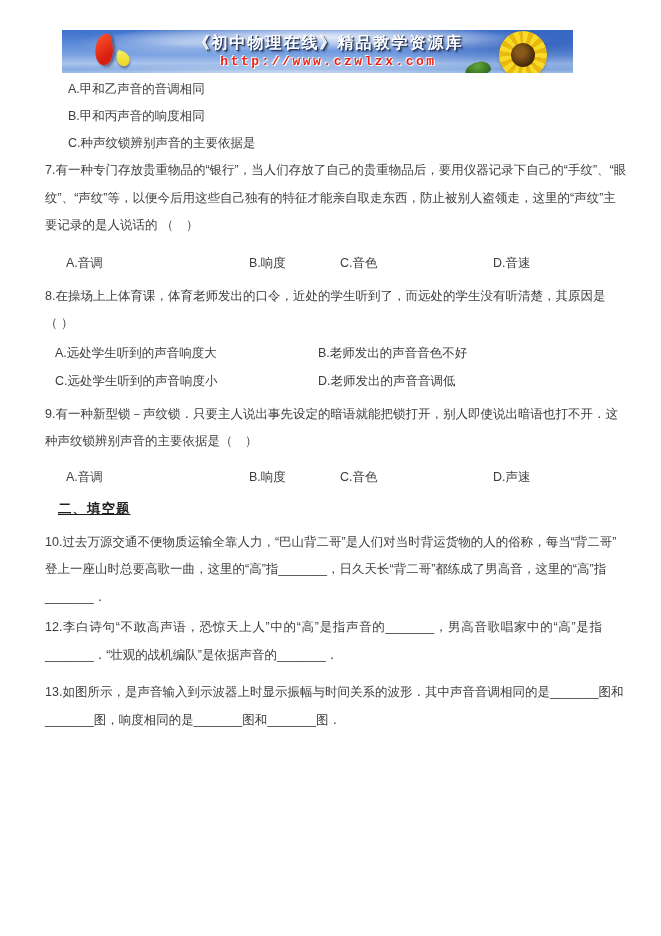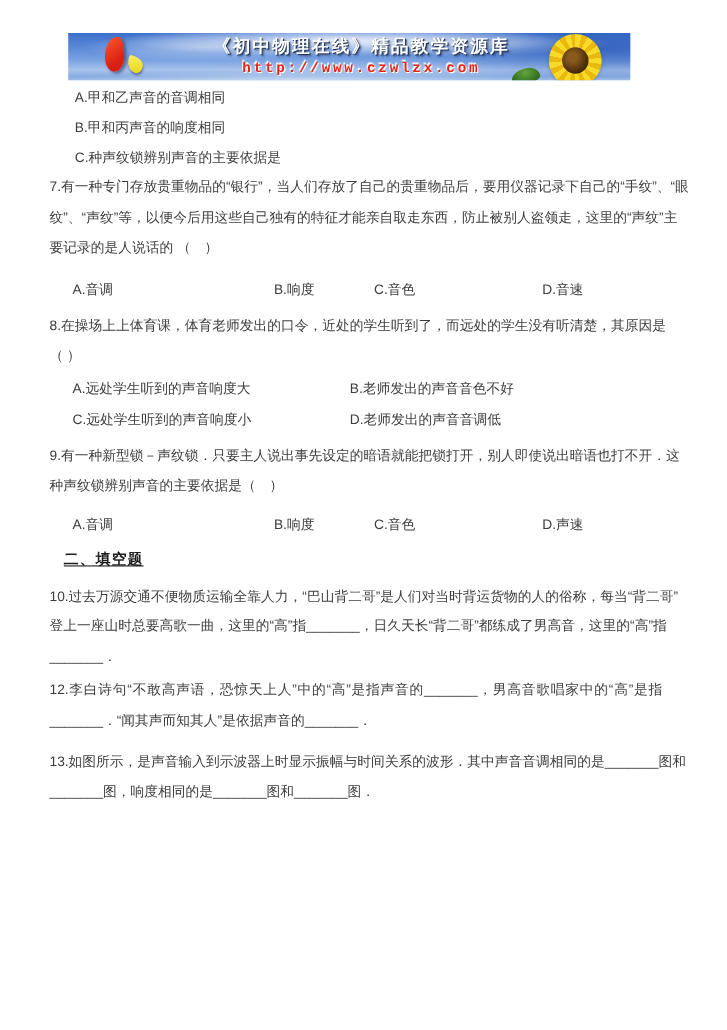--- a/index.html
+++ b/index.html
@@ -76,21 +76,21 @@
   .line   { height:27.5px; line-height:27.5px; white-space:nowrap; }
   .jl     { text-align:justify; text-align-last:justify; }
   .ll     { text-align:left; }
   .optline{ height:27px; line-height:27px; margin-left:23px; }
   .optrow4{ position:relative; height:27px; line-height:27px; }
   .optrow4 .o1{ position:absolute; left:21px; }
   .optrow4 .o2{ position:absolute; left:160px;margin-left:44px; }
   .optrow4 .o3{ position:absolute; left:295px; }
   .optrow4 .o4{ position:absolute; left:448px; }
   .optrow2{ position:relative; height:28px; line-height:28px; }
-  .optrow2 .o1{ position:absolute; left:21px;text-align:center; }
+  .optrow2 .o1{ position:absolute; left:10px;text-align:center; }
   .optrow2 .o2{ position:absolute; left:273px; }
   .section-head {
     margin-top:7px; height:22px; line-height:22px; margin-left:13px;
     font-weight:bold; color:#1e1e1e; font-size:13.5px; letter-spacing:1px;text-decoration:underline;
   }
   .mt0{margin-top:0;} .mt1{margin-top:1px;} .mt3{margin-top:3px;} .mt5{margin-top:5px;}
   .mt6{margin-top:6px;} .mt8{margin-top:8px;} .mt9{margin-top:9px;} .mt10{margin-top:10px;}
 </style>
 </head>
 <body>
@@ -160,21 +160,21 @@
 
     <div class="mt9">
       <div class="line jl">10.过去万源交通不便物质运输全靠人力，“巴山背二哥”是人们对当时背运货物的人的俗称，每当“背二哥”</div>
       <div class="line jl">登上一座山时总要高歌一曲，这里的“高”指_______，日久天长“背二哥”都练成了男高音，这里的“高”指</div>
       <div class="line ll">_______．</div>
     </div>
 
 
     <div class="mt3">
       <div class="line jl">12.李白诗句“不敢高声语，恐惊天上人”中的“高”是指声音的_______，男高音歌唱家中的“高”是指</div>
-      <div class="line ll">_______．“闻其声而知其人”是依据声音的_______．</div>
+      <div class="line ll">_______．“壮观的战机编队”是依据声音的_______．</div>
     </div>
 
     <div class="mt10">
       <div class="line jl">13.如图所示，是声音输入到示波器上时显示振幅与时间关系的波形．其中声音音调相同的是_______图和</div>
       <div class="line ll">_______图，响度相同的是_______图和_______图．</div>
     </div>
 
   </div>
 </div>
 

